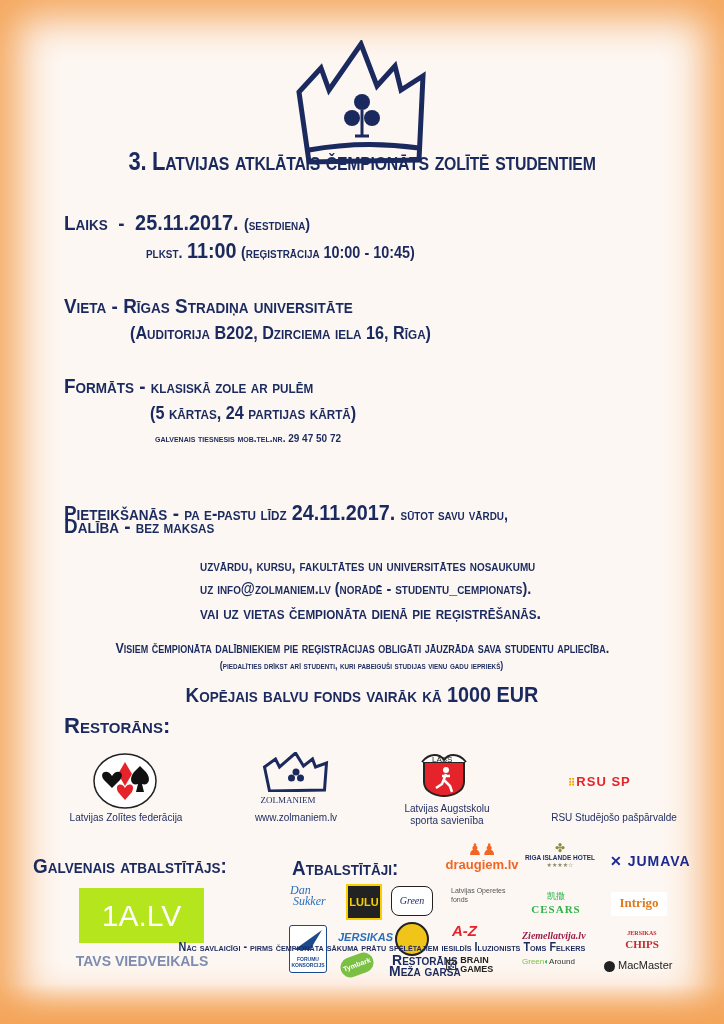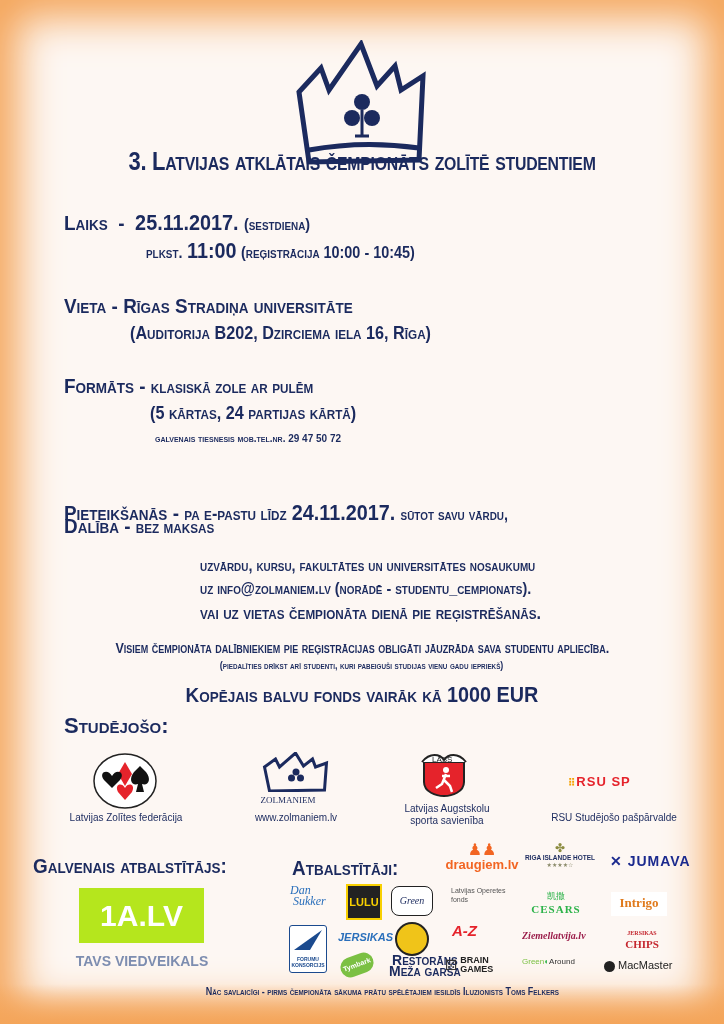--- a/index.html
+++ b/index.html
@@ -127,21 +127,21 @@
   <span class="cond" style="transform-origin:center">(piedalīties drīkst arī studenti, kuri pabeiguši studijas vienu gadu iepriekš)</span>
 </div>
 
 <div class="line center" style="top:682px;font-size:21px;">
   <span class="cond" style="transform-origin:center">
     <span>Kopējais balvu fonds vairāk kā</span>
     <span class="big">1000 EUR</span>
   </span>
 </div>
 
-<div class="line h" style="left:64px;top:713px;font-size:22px;">Studējošo:</div>
+<div class="line h" style="left:64px;top:713px;font-size:22px;">Restorāns:</div>
 
 <svg class="sp" style="left:92px;top:752px;width:66px;height:58px;" viewBox="0 0 66 58">
   <ellipse cx="33" cy="29" rx="31" ry="27" fill="#fff" stroke="#222" stroke-width="1.5"></ellipse>
   <path d="M33,10 L40,22 L33,34 L26,22 Z" fill="#e5232b"></path>
   <path d="M16,30 C10,22 20,18 24,26 C28,18 38,22 32,30 L24,38 Z" fill="#111" transform="translate(-4,-2)"></path>
   <path d="M42,20 C36,28 40,34 46,32 L44,40 L52,40 L50,32 C56,34 60,28 54,20 L48,14 Z" fill="#111"></path>
   <path d="M26,40 C22,32 30,30 33,36 C36,30 44,32 40,40 L33,48 Z" fill="#e5232b"></path>
 </svg>
 <div class="logo-label" style="left:64px;top:812px;width:124px;">Latvijas Zolītes federācija</div>
 
@@ -167,21 +167,21 @@
 </div>
 
 <div class="sp" style="left:568px;top:774px;font-size:13px;font-weight:bold;color:#e5232b;letter-spacing:1px;">
   <span style="color:#f4a100;font-size:10px;">⠿</span><span>RSU SP</span>
 </div>
 <div class="logo-label" style="left:548px;top:812px;width:132px;">RSU Studējošo pašpārvalde</div>
 
 <div class="line" style="left:33px;top:854px;font-size:21px;">
   <span class="cond">Galvenais atbalstītājs:</span>
 </div>
-<div class="sp" style="left:79px;top:888px;width:125px;height:55px;background:#b5e61d;color:#fff;font-size:30px;font-weight:bold;text-align:center;line-height:55px;">1A.LV</div>
+<div class="sp" style="left:79px;top:888px;width:125px;height:55px;background:#b5e61d;color:#fff;font-size:30px;font-weight:normal;text-align:center;line-height:55px;">1A.LV</div>
 <div class="sp" style="left:74px;top:953px;width:136px;text-align:center;color:#7d8db0;font-size:14px;font-weight:bold;">TAVS VIEDVEIKALS</div>
 
 <div class="line" style="left:292px;top:856px;font-size:21px;">
   <span class="cond">Atbalstītāji:</span>
 </div>
 
 <div class="sp" style="left:437px;top:843px;width:90px;text-align:center;">
   <div style="color:#f26522;font-size:16px;line-height:14px;">♟♟</div>
   <div style="color:#f26522;font-size:13px;font-weight:bold;">draugiem.lv</div>
 </div>
@@ -238,15 +238,15 @@
   </span>
 </div>
 <div class="sp" style="left:522px;top:957px;font-size:8px;">
   <span style="color:#7bc043;">Green</span><span style="color:#2db34a;">◐</span><span style="color:#333;">Around</span>
 </div>
 <div class="sp" style="left:604px;top:959px;font-size:11px;color:#222;">
   <span style="display:inline-block;width:11px;height:11px;border-radius:50%;background:#222;vertical-align:middle;"></span>
   <span>MacMaster</span>
 </div>
 
-<div class="line center" style="top:986px;font-size:10px;margin-left:40px;">
+<div class="line center" style="top:940px;font-size:12px;margin-left:40px;">
   <span class="cond" style="transform-origin:center">Nāc savlaicīgi - pirms čempionāta sākuma prātu spēlētajiem iesildīs Iluzionists Toms Felkers</span>
 </div>
 
 </body></html>

